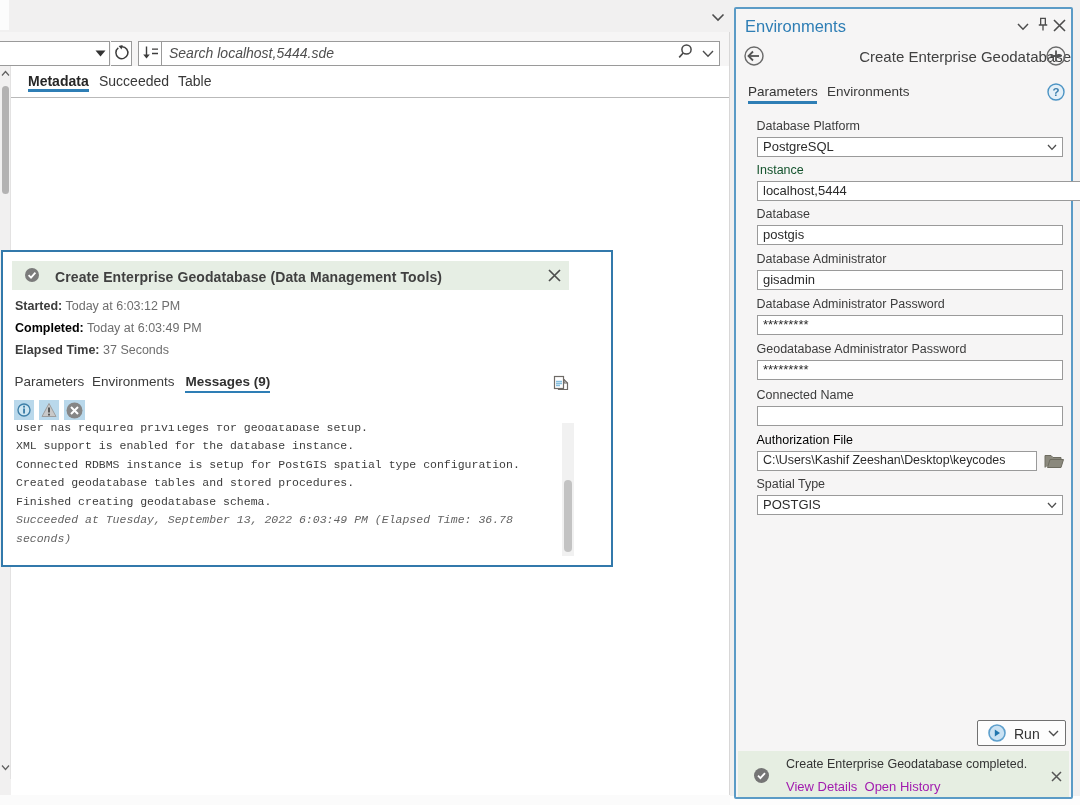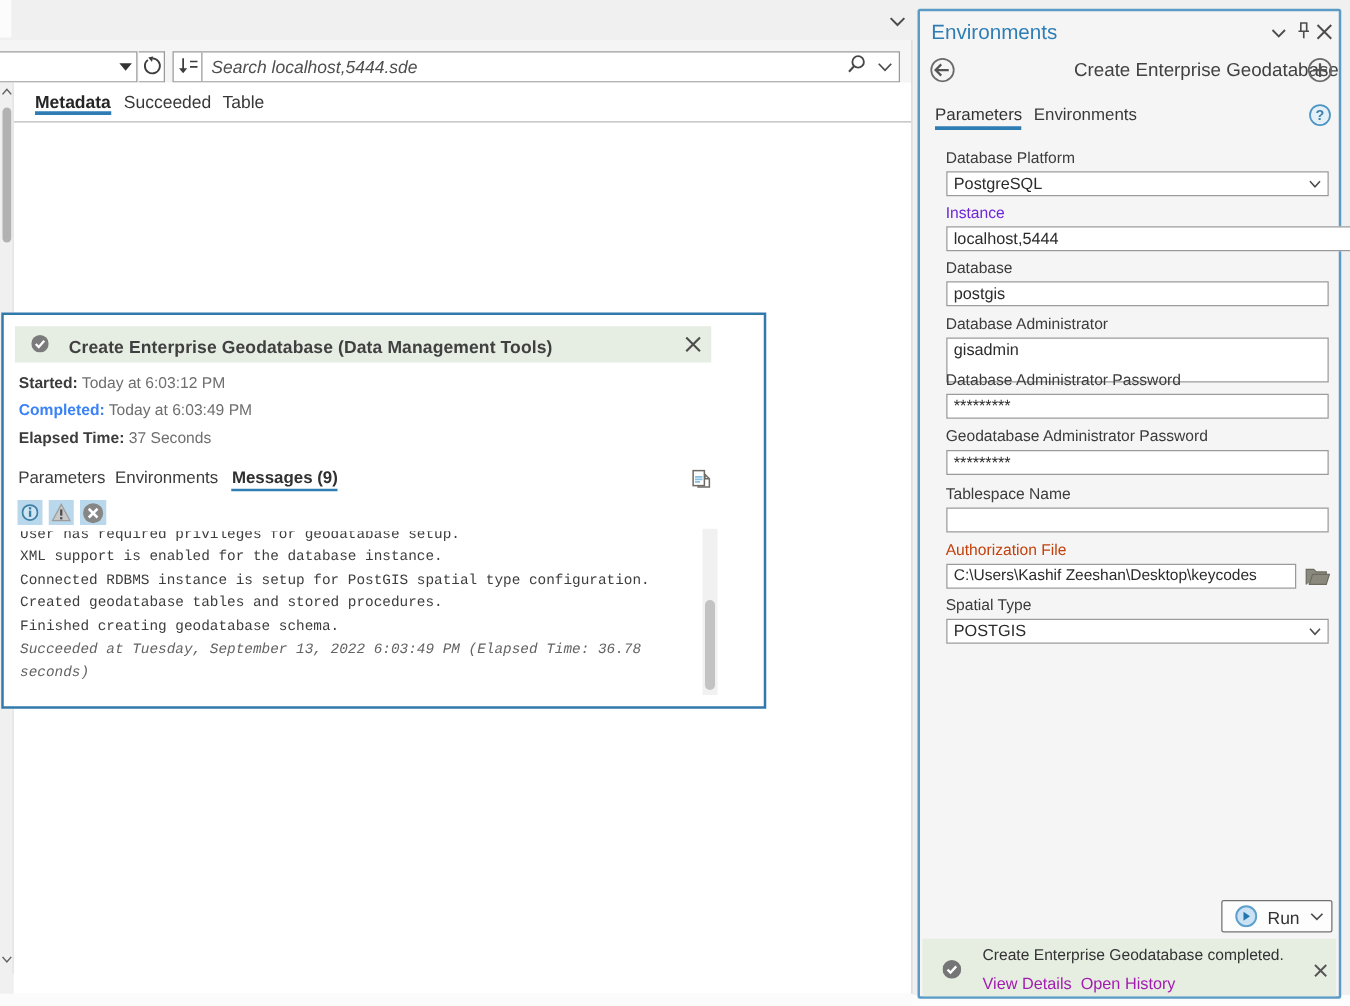--- a/index.html
+++ b/index.html
@@ -76,21 +76,21 @@
   <svg class="abs" style="left:22px;top:16px;" width="14" height="14" viewBox="0 0 14 14">
       <circle cx="7" cy="7" r="7" fill="#7b7b7b"></circle>
       <path d="M3.6 7.2 L6 9.6 L10.4 4.6" fill="none" stroke="#fff" stroke-width="1.8"></path>
     </svg>
   <div class="abs" style="left:52px;top:16.5px;font-size:14px;font-weight:700;color:#404040;letter-spacing:0.1px;">Create Enterprise Geodatabase (Data Management Tools)</div>
   <svg class="abs" style="left:545px;top:17px;" width="13" height="13" viewBox="0 0 13 13">
       <path d="M1 1 L12 12 M12 1 L1 12" stroke="#4d4d4d" stroke-width="1.7"></path>
     </svg>
 
   <div class="abs" style="left:12px;top:47px;font-size:12.5px;color:#6e6e6e;"><b style="color:#3c3c3c;">Started:</b> Today at 6:03:12 PM</div>
-  <div class="abs" style="left:12px;top:69px;font-size:12.5px;color:#6e6e6e;"><b style="color:#3b82f6;text-align:right;">Completed:</b> Today at 6:03:49 PM</div>
+  <div class="abs" style="left:12px;top:69px;font-size:12.5px;color:#6e6e6e;"><b style="color:#000000;text-align:right;">Completed:</b> Today at 6:03:49 PM</div>
   <div class="abs" style="left:12px;top:91px;font-size:12.5px;color:#6e6e6e;"><b style="color:#3c3c3c;">Elapsed Time:</b> 37 Seconds</div>
 
   <div class="abs" style="left:11.5px;top:122px;font-size:13.5px;color:#3c3c3c;">Parameters</div>
   <div class="abs" style="left:89px;top:122px;font-size:13.5px;color:#3c3c3c;">Environments</div>
   <div class="abs" style="left:182.5px;top:122px;font-size:13.5px;font-weight:700;color:#303030;">Messages (9)</div>
   <div class="abs" style="left:182px;top:139px;width:85px;height:2px;background:#2e7eb5;"></div>
 
   <svg class="abs" style="left:550px;top:123px;" width="17" height="18" viewBox="0 0 17 18">
     <path d="M5.5 4.5 L11 4.5 L14.5 8 L14.5 14.5 L5.5 14.5 Z" fill="#fff" stroke="#6e6a66" stroke-width="1.2"></path>
     <path d="M11 4.5 L11 8 L14.5 8" fill="none" stroke="#6e6a66" stroke-width="1.2"></path>
@@ -161,33 +161,33 @@
       <circle cx="9" cy="9" r="8" fill="#e4f0f8" stroke="#4c94c4" stroke-width="1.4"></circle>
       <text x="9" y="13" text-anchor="middle" font-size="11.5" font-weight="bold" fill="#3d7fad" font-family="Liberation Sans">?</text>
     </svg>
 
   <div id="fieldwrap">
   <div class="abs" style="left:20.5px;top:110px;font-size:12.5px;color:#3c3c3c;">Database Platform</div>
   <div class="abs" style="left:21px;top:128px;width:306px;height:20px;background:#fff;border:1px solid #9a9a9a;font-size:13px;color:#2b2b2b;line-height:17px;padding-left:5px;white-space:nowrap;">PostgreSQL</div>
   <svg class="abs" style="left:311px;top:135px;" width="10" height="7" viewBox="0 0 10 7">
         <path d="M1 1 L5 5.4 L9 1" fill="none" stroke="#4d4d4d" stroke-width="1.3"></path>
       </svg>
-  <div class="abs" style="left:20.5px;top:154px;font-size:12.5px;color:#6d28d9;">Instance</div>
+  <div class="abs" style="left:20.5px;top:154px;font-size:12.5px;color:#14532d;">Instance</div>
   <div class="abs" style="left:21px;top:172px;width:352px;height:20px;background:#fff;border:1px solid #9a9a9a;font-size:13px;color:#2b2b2b;line-height:17px;padding-left:5px;white-space:nowrap;">localhost,5444</div>
   <div class="abs" style="left:20.5px;top:198px;font-size:12.5px;color:#3c3c3c;">Database</div>
   <div class="abs" style="left:21px;top:216px;width:306px;height:20px;background:#fff;border:1px solid #9a9a9a;font-size:13px;color:#2b2b2b;line-height:17px;padding-left:5px;white-space:nowrap;">postgis</div>
   <div class="abs" style="left:20.5px;top:243px;font-size:12.5px;color:#3c3c3c;">Database Administrator</div>
-  <div class="abs" style="left:21px;top:261px;width:306px;height:36px;background:#fff;border:1px solid #9a9a9a;font-size:13px;color:#2b2b2b;line-height:17px;padding-left:5px;white-space:nowrap;">gisadmin</div>
+  <div class="abs" style="left:21px;top:261px;width:306px;height:20px;background:#fff;border:1px solid #9a9a9a;font-size:13px;color:#2b2b2b;line-height:17px;padding-left:5px;white-space:nowrap;">gisadmin</div>
   <div class="abs" style="left:20.5px;top:288px;font-size:12.5px;color:#3c3c3c;">Database Administrator Password</div>
   <div class="abs" style="left:21px;top:306px;width:306px;height:20px;background:#fff;border:1px solid #9a9a9a;font-size:13px;color:#2b2b2b;line-height:17px;padding-left:5px;white-space:nowrap;">*********</div>
   <div class="abs" style="left:20.5px;top:333px;font-size:12.5px;color:#3c3c3c;">Geodatabase Administrator Password</div>
   <div class="abs" style="left:21px;top:351px;width:306px;height:20px;background:#fff;border:1px solid #9a9a9a;font-size:13px;color:#2b2b2b;line-height:17px;padding-left:5px;white-space:nowrap;">*********</div>
-  <div class="abs" style="left:20.5px;top:379px;font-size:12.5px;color:#3c3c3c;">Tablespace Name</div>
+  <div class="abs" style="left:20.5px;top:379px;font-size:12.5px;color:#3c3c3c;">Connected Name</div>
   <div class="abs" style="left:21px;top:397px;width:306px;height:20px;background:#fff;border:1px solid #9a9a9a;font-size:13px;color:#2b2b2b;line-height:17px;padding-left:5px;white-space:nowrap;"></div>
-  <div class="abs" style="left:20.5px;top:424px;font-size:12.5px;color:#c2410c;text-align:right;">Authorization File</div>
+  <div class="abs" style="left:20.5px;top:424px;font-size:12.5px;color:#000000;text-align:right;">Authorization File</div>
   <div class="abs" style="left:21px;top:442px;width:280px;height:20px;background:#fff;border:1px solid #9a9a9a;font-size:12.4px;color:#2b2b2b;line-height:17px;padding-left:5px;white-space:nowrap;">C:\Users\Kashif Zeeshan\Desktop\keycodes</div>
   <svg class="abs" style="left:308px;top:444px;" width="20" height="16" viewBox="0 0 20 16">
         <path d="M1 14.5 L1 2.5 L7 2.5 L9 4.5 L17 4.5 L17 6.5" fill="#8b897d" stroke="#6e6c60" stroke-width="1"></path>
         <path d="M3.5 14.5 L6 6.5 L19.5 6.5 L17 14.5 Z" fill="#8b897d" stroke="#6e6c60" stroke-width="1"></path>
       </svg>
   <div class="abs" style="left:20.5px;top:468px;font-size:12.5px;color:#3c3c3c;">Spatial Type</div>
   <div class="abs" style="left:21px;top:486px;width:306px;height:20px;background:#fff;border:1px solid #9a9a9a;font-size:13px;color:#2b2b2b;line-height:17px;padding-left:5px;white-space:nowrap;">POSTGIS</div>
   <svg class="abs" style="left:311px;top:493px;" width="10" height="7" viewBox="0 0 10 7">
         <path d="M1 1 L5 5.4 L9 1" fill="none" stroke="#4d4d4d" stroke-width="1.3"></path>
       </svg>

